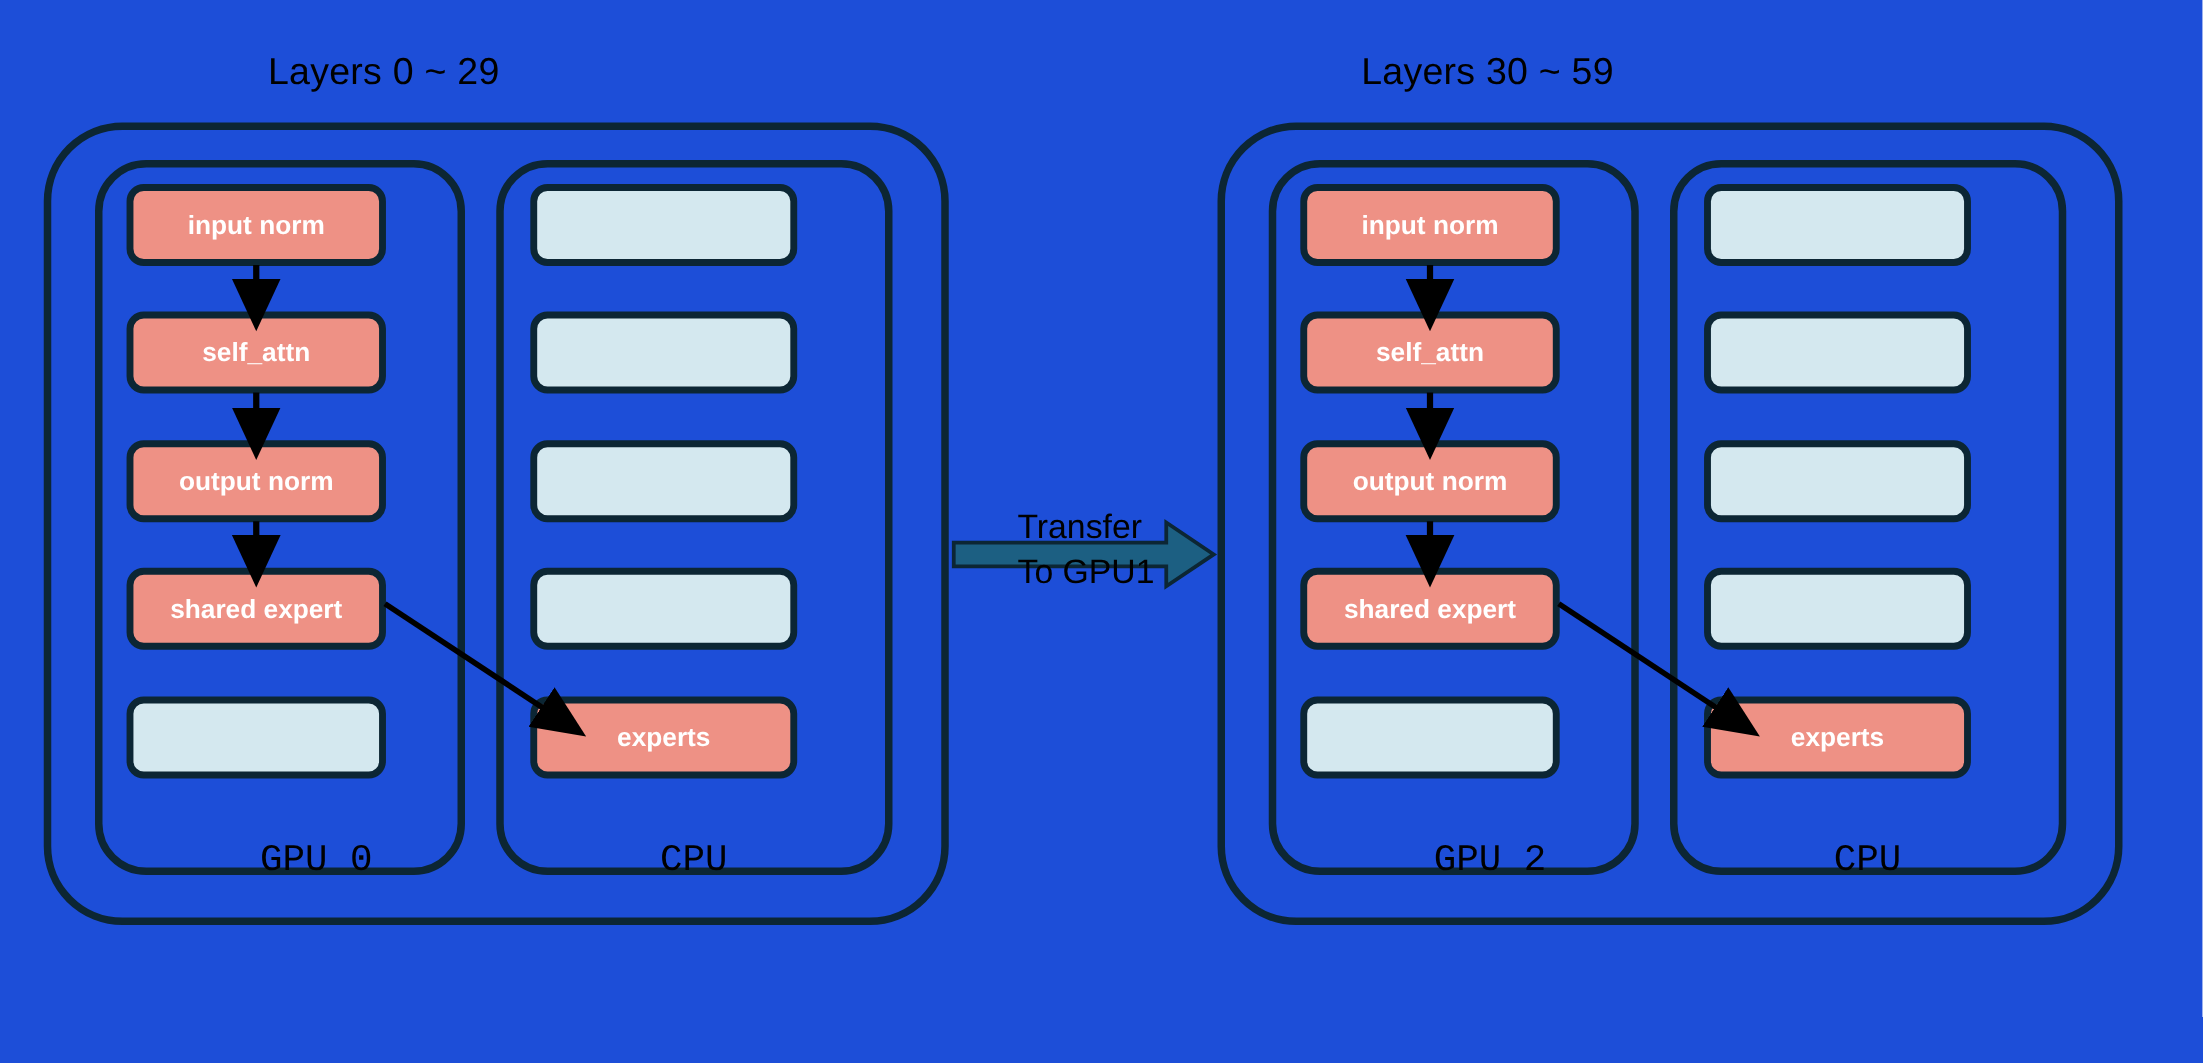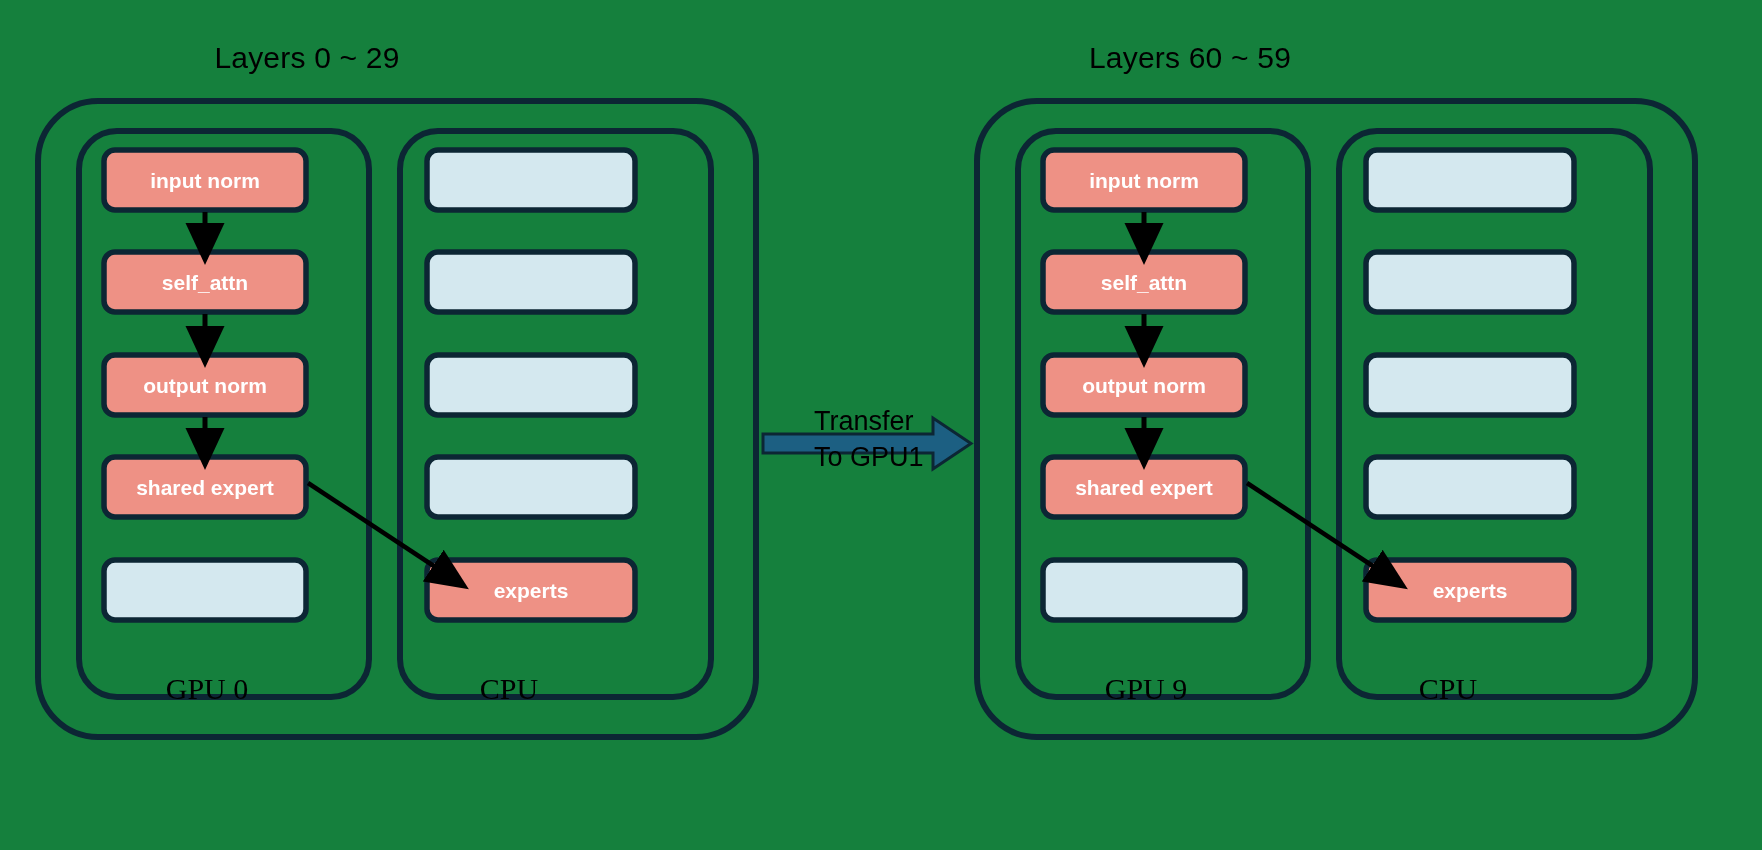--- a/index.html
+++ b/index.html
@@ -7,21 +7,21 @@
     padding: 0;
     background: #ffffff;
   }
   body {
     font-family: "Liberation Sans", sans-serif;
   }
   #stage {
     position: relative;
     width: 1762px;
     height: 850px;
-    background: #15803d;
+    background: #1d4ed8;
     overflow: hidden;
   }
   #svg-root {
     position: absolute;
     left: 0;
     top: 0;
     width: 1762px;
     height: 850px;
   }
   .panel-title {
@@ -32,21 +32,22 @@
     text-align: center;
     font-family: "Liberation Sans", sans-serif;
     letter-spacing: 0.2px;
   }
   .device-label {
     position: absolute;
     font-size: 30px;
     color: #000000;
     white-space: nowrap;
     text-align: center;
-    font-family: Liberation Serif, serif;
+    font-family: Liberation Mono, monospace;
+    margin-left: 46px;
   }
   .block-label {
     position: absolute;
     font-size: 21px;
     color: #ffffff;
     white-space: nowrap;
     text-align: center;
     font-family: "Liberation Sans", sans-serif;
     pointer-events: none;
     font-weight: bold;
@@ -129,21 +130,21 @@
       <rect x="1366" y="252" width="208" height="60" rx="11" ry="11" fill="#D4E8EF" stroke="#0C2634" stroke-width="5.5"></rect>
       <rect x="1366" y="355" width="208" height="60" rx="11" ry="11" fill="#D4E8EF" stroke="#0C2634" stroke-width="5.5"></rect>
       <rect x="1366" y="457" width="208" height="60" rx="11" ry="11" fill="#D4E8EF" stroke="#0C2634" stroke-width="5.5"></rect>
       <rect x="1366" y="560" width="208" height="60" rx="11" ry="11" fill="#EE9185" stroke="#0C2634" stroke-width="5.5"></rect>
 
       <line x1="1247" y1="483" x2="1391" y2="578" stroke="#000000" stroke-width="4.5" marker-end="url(#diaghead)"></line>
     </g>
   </svg>
 
   <div class="panel-title centered" style="left:307px; top:41px;">Layers 0 ~ 29</div>
-  <div class="panel-title centered" style="left:1190px; top:41px;">Layers 60 ~ 59</div>
+  <div class="panel-title centered" style="left:1190px; top:41px;">Layers 30 ~ 59</div>
 
   <div class="block-label centered" style="left:205px; top:169px;">input norm</div>
   <div class="block-label centered" style="left:205px; top:271px;">self_attn</div>
   <div class="block-label centered" style="left:205px; top:374px;">output norm</div>
   <div class="block-label centered" style="left:205px; top:476px;">shared expert</div>
 
   <div class="block-label centered" style="left:531px; top:579px;">experts</div>
 
   <div class="device-label centered" style="left:207px; top:672px;">GPU 0</div>
   <div class="device-label centered" style="left:509px; top:672px;">CPU</div>
@@ -153,16 +154,16 @@
     <div>To GPU1</div>
   </div>
 
   <div class="block-label centered" style="left:1144px; top:169px;">input norm</div>
   <div class="block-label centered" style="left:1144px; top:271px;">self_attn</div>
   <div class="block-label centered" style="left:1144px; top:374px;">output norm</div>
   <div class="block-label centered" style="left:1144px; top:476px;">shared expert</div>
 
   <div class="block-label centered" style="left:1470px; top:579px;">experts</div>
 
-  <div class="device-label centered" style="left:1146px; top:672px;">GPU 9</div>
+  <div class="device-label centered" style="left:1146px; top:672px;">GPU 2</div>
   <div class="device-label centered" style="left:1448px; top:672px;">CPU</div>
 
 </div>
 
 </body></html>

